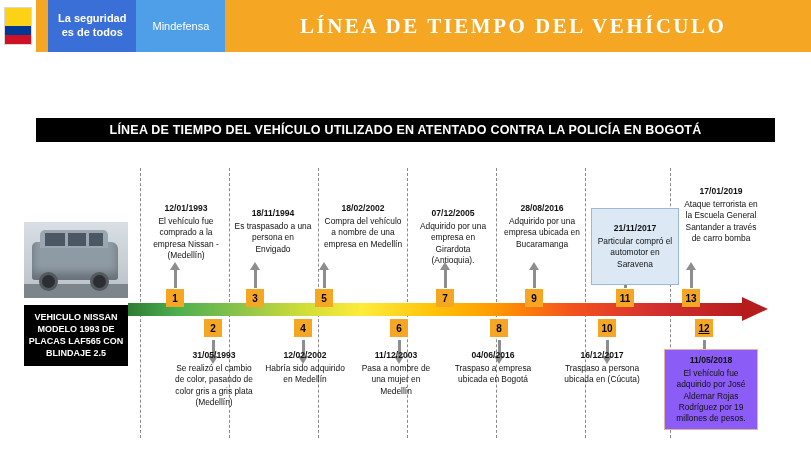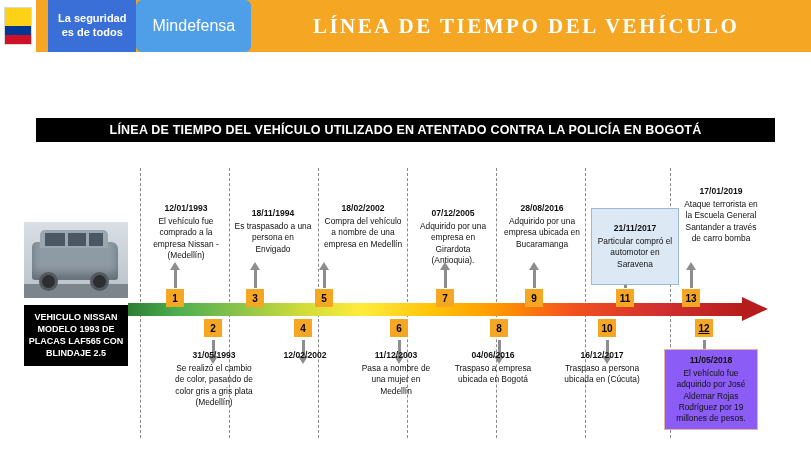--- a/index.html
+++ b/index.html
@@ -60,23 +60,22 @@
     flex: 0 0 auto;
     margin-left: 12px;
   }
   .mindefensa {
     background: #4f9ee8;
     color: #ffffff;
     display: flex;
     align-items: center;
     justify-content: center;
     padding: 10px 16px;
-    font-size: 16px;
+    font-size: 11px;
     flex: 0 0 auto;
-    border-radius: 6px;
   }
   .header-title {
     flex: 1;
     display: flex;
     align-items: center;
     justify-content: center;
     color: #ffffff;
     font-size: 21px;
     font-weight: bold;
     letter-spacing: 2.5px;
@@ -348,20 +347,21 @@
     <span class="desc">Es traspasado a una persona en Envigado</span>
   </div>
 
   <div class="marker" style="left:294px; top:319px;">4</div>
   <div class="arrow-down" style="left:298px; top:340px; height:24px;">
     <div class="stem" style="top:0; height:16px;"></div>
       <div class="tip"></div>
   </div>
   <div class="ev" style="left:265px; top:350px; width:80px;">
     <span class="date">12/02/2002</span>
+    <span class="desc">Habría sido adquirido en Medellín</span>
   </div>
 
   <div class="marker" style="left:315px; top:289px;">5</div>
   <div class="arrow-up" style="left:319px; top:262px; height:26px;">
     <div class="tip"></div>
       <div class="stem" style="top:8px; height:18px;"></div>
   </div>
   <div class="ev" style="left:322px; top:203px; width:82px;">
     <span class="date">18/02/2002</span>
     <span class="desc">Compra del vehículo a nombre de una empresa en Medellín</span>

